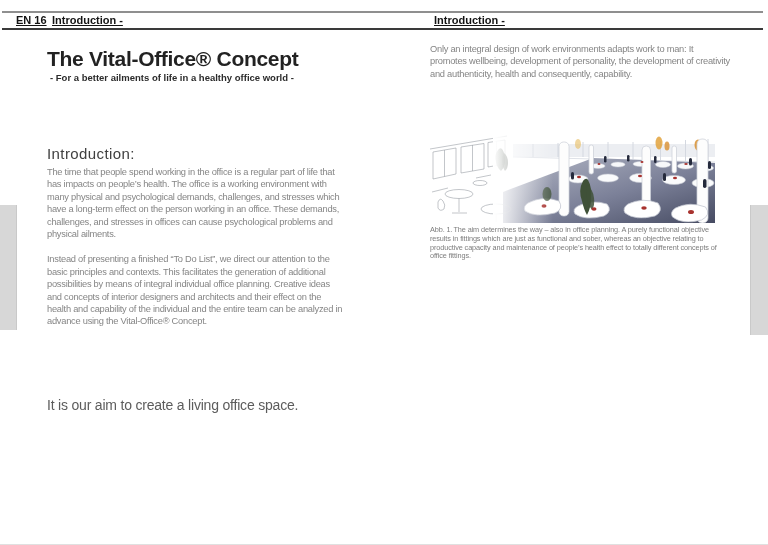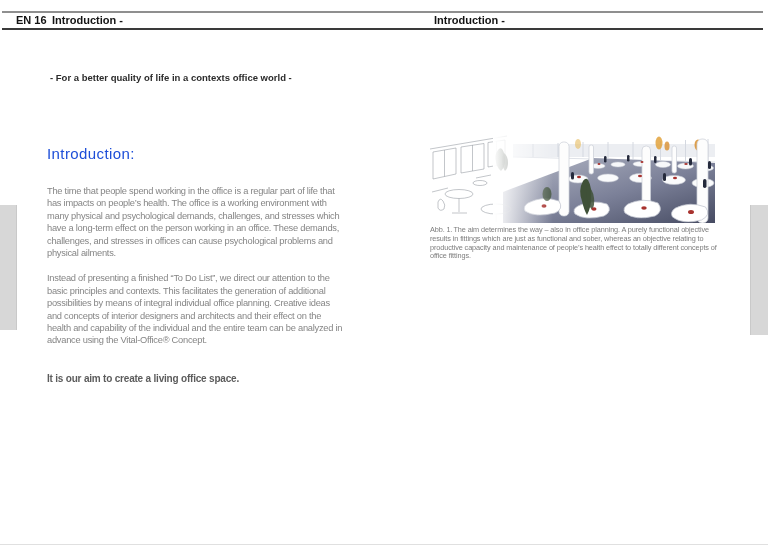--- a/index.html
+++ b/index.html
@@ -3,36 +3,36 @@
 <meta charset="utf-8">
 <style>
   html,body{margin:0;padding:0;background:#ffffff;}
   #page{
     position:relative;width:768px;height:545px;background:#ffffff;overflow:hidden;
     font-family:"Liberation Sans",sans-serif;
   }
   
   .hrule-top{position:absolute;left:2px;top:11px;width:761px;height:2px;background:#8f8f8f;}
   .hrule-bottom{position:absolute;left:2px;top:28px;width:761px;height:2px;background:#3a3a3a;}
-  .hdr-text{position:absolute;top:14px;font-size:11px;font-weight:bold;color:#141414;letter-spacing:0;}
+  .hdr-text{position:absolute;top:14px;font-size:11px;font-weight:bold;color:#141414;letter-spacing:0;text-decoration:underline;}
   .hdr-en16{left:16px;}
   .hdr-intro-left{left:52px;}
   .hdr-intro-right{left:434px;}
   .hdr-en17{left:762px;padding-left:12px;}
   
   .tab-left{position:absolute;left:0;top:205px;width:16px;height:125px;background:#d7d7d7;border-right:1px solid #c9c9c9;}
   .tab-right{position:absolute;left:750px;top:205px;width:17px;height:130px;background:#d7d7d7;border-left:1px solid #c9c9c9;}
   .bottom-line{position:absolute;left:0;bottom:0;width:768px;height:1px;background:#e0e0e0;}
   
   .title{position:absolute;left:47px;top:47px;font-size:21px;font-weight:bold;color:#222222;letter-spacing:-0.3px;}
   .subtitle{position:absolute;left:50px;top:72px;font-size:9.5px;font-weight:bold;color:#2b2b2b;}
-  .section-heading{position:absolute;left:47px;top:145px;font-size:15px;color:#1d4ed8;letter-spacing:0.4px;}
-  .body-col{position:absolute;left:47px;top:185px;width:298px;}
+  .section-heading{position:absolute;left:47px;top:145px;font-size:15px;color:#404040;letter-spacing:0.4px;}
+  .body-col{position:absolute;left:47px;top:166px;width:298px;}
   .body-col p{margin:0 0 13px 0;font-size:9.3px;line-height:12.4px;color:#858585;letter-spacing:-0.25px;}
-  .closing{position:absolute;left:47px;top:373px;width:300px;font-size:10px;font-weight:bold;color:#5c5c5c;letter-spacing:-0.2px;}
+  .closing{position:absolute;left:47px;top:397px;width:300px;font-size:14px;font-weight:normal;color:#5c5c5c;letter-spacing:-0.2px;}
   
   .body-col-right{position:absolute;left:430px;top:43px;width:300px;}
   .body-col-right p{margin:0 0 13px 0;font-size:9.3px;line-height:12.4px;color:#858585;letter-spacing:-0.25px;}
   .figure{position:absolute;left:428px;top:133px;width:287px;height:90px;}
   .caption{position:absolute;left:430px;top:226px;width:290px;font-size:7.3px;line-height:8.8px;color:#7d7d7d;letter-spacing:-0.1px;}
   .caption .cap-label{margin-right:1px;}
 </style>
 </head>
 <body>
 
@@ -43,30 +43,32 @@
 
   <div class="hdr-text hdr-en16">EN 16</div>
   <div class="hdr-text hdr-intro-left">Introduction -</div>
   <div class="hdr-text hdr-intro-right">Introduction -</div>
   <div class="hdr-text hdr-en17">EN 17</div>
 
   <div class="tab-left"></div>
   <div class="tab-right"></div>
   <div class="bottom-line"></div>
 
-  <div class="subtitle">- For a better quality of life in a contexts office world -</div>
+  <div class="title">The Vital-Office® Concept</div>
+  <div class="subtitle">- For a better ailments of life in a healthy office world -</div>
   <div class="section-heading">Introduction:</div>
 
   <div class="body-col">
     <p>The time that people spend working in the office is a regular part of life that has impacts on people’s health. The office is a working environment with many physical and psychological demands, challenges, and stresses which have a long-term effect on the person working in an office. These demands, challenges, and stresses in offices can cause psychological problems and physical ailments.</p>
     <p>Instead of presenting a finished “To Do List”, we direct our attention to the basic principles and contexts. This facilitates the generation of additional possibilities by means of integral individual office planning. Creative ideas and concepts of interior designers and architects and their effect on the health and capability of the individual and the entire team can be analyzed in advance using the Vital-Office® Concept.</p>
   </div>
   <div class="closing">It is our aim to create a living office space.</div>
 
   <div class="body-col-right">
+    <p>Only an integral design of work environments adapts work to man: It promotes wellbeing, development of personality, the development of creativity and authenticity, health and consequently, capability.</p>
   </div>
 
   <div class="figure">
     <svg width="287" height="90" viewBox="0 0 574 180" xmlns="http://www.w3.org/2000/svg">
       <defs>
         <linearGradient id="floorGrad" x1="0" y1="0" x2="1" y2="1">
           <stop offset="0" stop-color="#b4b8c6"></stop>
           <stop offset="0.55" stop-color="#7b8098"></stop>
           <stop offset="1" stop-color="#464b62"></stop>
         </linearGradient>

